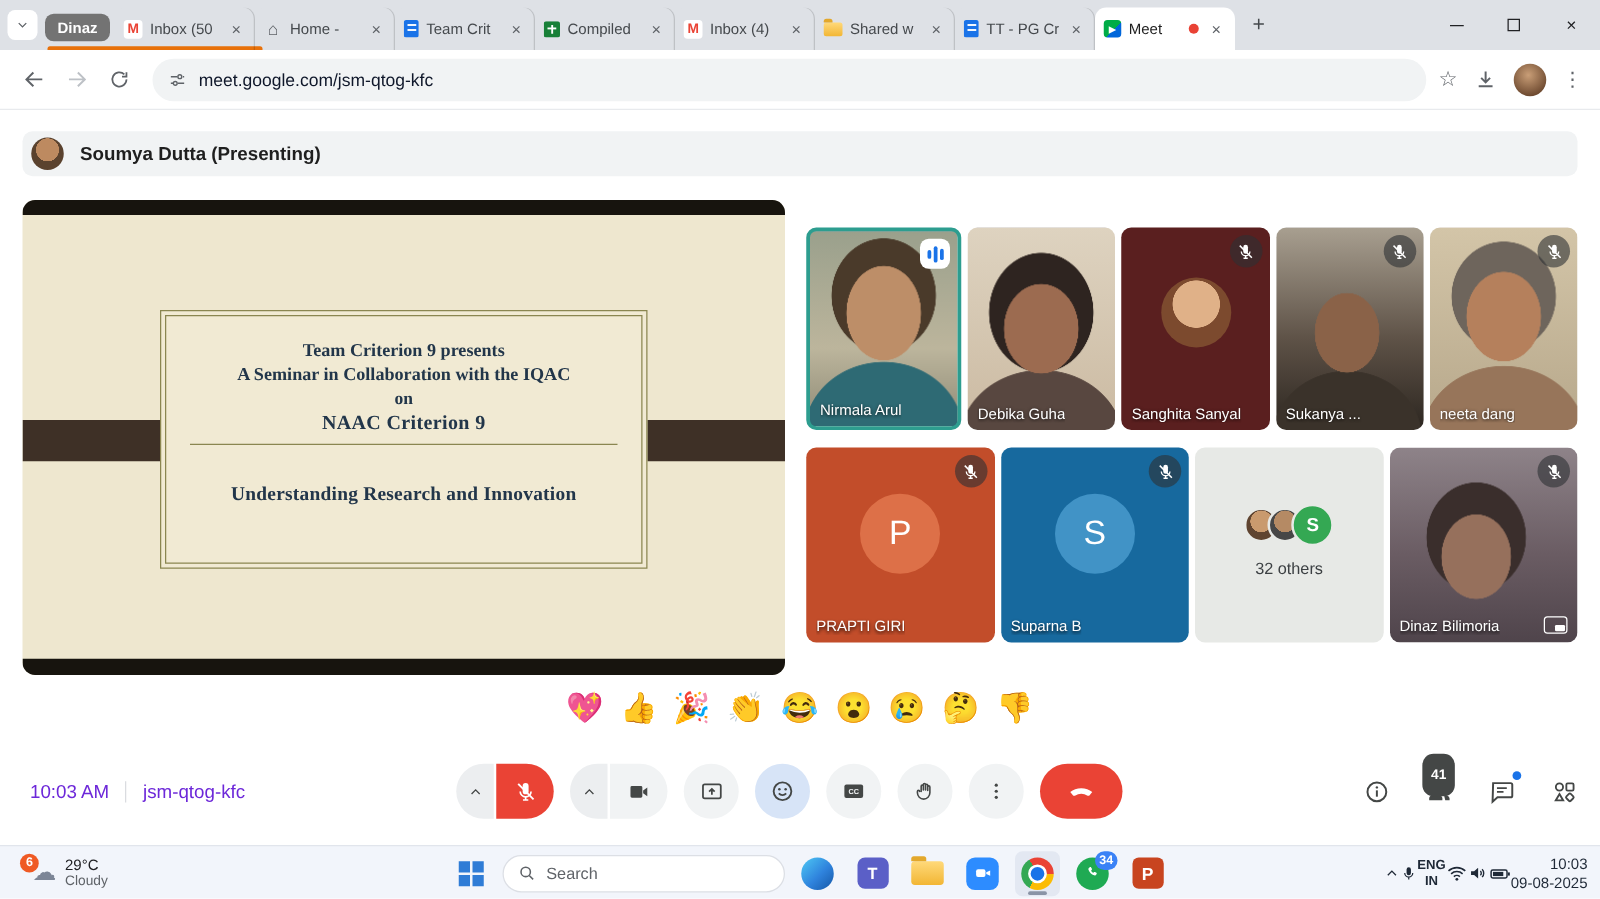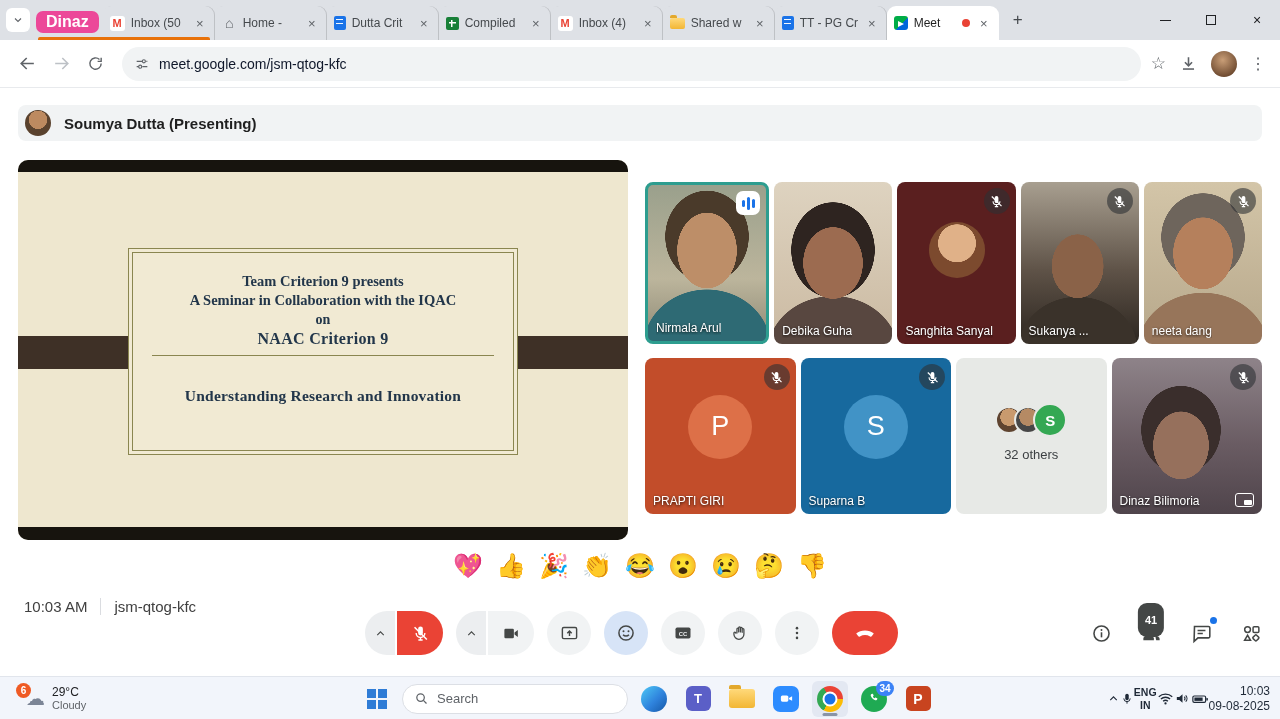--- a/index.html
+++ b/index.html
@@ -2,21 +2,21 @@
 <html><head>
 <meta charset="utf-8">
 <style>
 *{margin:0;padding:0;box-sizing:border-box}
 html,body{width:1280px;height:719px;overflow:hidden;font-family:"Liberation Sans",sans-serif;background:#fff}
 .screen{position:relative;width:1280px;height:719px}
 
 
 .tabstrip{position:absolute;top:0;left:0;right:0;height:40px;background:#dee1e6;display:flex;align-items:flex-end;padding-left:6px}
 .tabsearch{width:24px;height:24px;margin:0 6px 8px 0;background:#fff;border-radius:6px;display:flex;align-items:center;justify-content:center;color:#5f6368;flex:none}
-.chip{height:22px;margin:0 4px 7px 0;background:#ec4899;color:#fff;border-radius:7px;padding:0 10px;font-size:16px;font-weight:700;display:flex;align-items:center;flex:none}
+.chip{height:22px;margin:0 4px 7px 0;background:#737373;color:#fff;border-radius:7px;padding:0 10px;font-size:12px;font-weight:700;display:flex;align-items:center;flex:none}
 .groupbar{position:absolute;left:38px;bottom:0;width:172px;height:3px;background:#e8710a;border-radius:2px 2px 0 0}
 .tab{width:112px;height:34px;display:flex;align-items:center;gap:6px;padding:0 7px;border-radius:9px 9px 0 0;font-size:12px;color:#45494d;position:relative;flex:none}
 .tab:not(.active){box-shadow:inset -1px 0 0 rgba(0,0,0,.14)}
 .tab.active{background:#fff;color:#1f1f1f;box-shadow:none}
 .tab-label{flex:1;white-space:nowrap;overflow:hidden}
 .tclose{width:16px;height:16px;border-radius:50%;display:flex;align-items:center;justify-content:center;font-size:13px;color:#5f6368;flex:none}
 .fav{width:15px;height:15px;flex:none;display:flex;align-items:center;justify-content:center;font-size:11px}
 .fav-gmail{color:#ea4335;font-weight:700;background:#fff;border-radius:3px}
 .fav-home{color:#5f6368;font-size:14px}
 .fav-docs{width:12px;height:14px;border-radius:2px;background:repeating-linear-gradient(180deg,rgba(255,255,255,.95) 0 1.5px,transparent 1.5px 4px) 50% 55%/7px 8px no-repeat,#1a73e8}
@@ -95,21 +95,21 @@
 .others-label{position:absolute;left:0;right:0;top:57%;text-align:center;font-size:13px;color:#3c4043}
 .pipicon{position:absolute;right:8px;bottom:7px;width:19px;height:14px;border:1.6px solid #fff;border-radius:3px}
 .pipicon::after{content:"";position:absolute;right:1.5px;bottom:1.5px;width:8px;height:5px;background:#fff;border-radius:1px}
 
 
 .reactions{position:absolute;left:50%;transform:translateX(-50%);top:462px;display:flex;gap:13px;align-items:center}
 .reaction{font-size:24px;width:30px;height:32px;display:flex;align-items:center;justify-content:center}
 
 
 .ctrlbar{position:absolute;left:0;right:0;top:510px;height:70px}
-.meetinfo{position:absolute;left:24px;top:0;height:70px;display:flex;font-size:15px;color:#404040}
+.meetinfo{position:absolute;left:24px;top:0;height:70px;display:flex;align-items:center;font-size:15px;color:#6d28d9}
 .meetinfo .sep{width:1px;height:17px;background:#dadce0;margin:0 13px}
 .ctrlcenter{position:absolute;left:365px;top:13px;display:flex;align-items:center;gap:13px;color:#444746}
 .pillgroup{display:flex;align-items:center}
 .pillchev{width:30px;height:44px;background:#eceef0;border-radius:22px 0 0 22px;display:flex;align-items:center;justify-content:center;margin-right:2px}
 .rbtn{width:44px;height:44px;border-radius:50%;background:#f1f3f4;display:flex;align-items:center;justify-content:center}
 .rbtn.seg{border-radius:0 22px 22px 0;width:46px}
 .rbtn.red{background:#ea4335;color:#fff}
 .rbtn.activebg{background:#d7e4f7}
 .endcall{width:66px;height:44px;border-radius:22px;background:#ea4335;display:flex;align-items:center;justify-content:center}
 .ctrlright{position:absolute;right:16px;top:0;height:70px;display:flex;align-items:center;gap:24px;color:#444746}
@@ -167,21 +167,21 @@
       <span class="tab-label">Inbox (50</span>
       <span class="tclose">×</span>
     </div>
     <div class="tab">
       <span class="fav fav-home">⌂</span>
       <span class="tab-label">Home -</span>
       <span class="tclose">×</span>
     </div>
     <div class="tab">
       <span class="fav fav-docs"></span>
-      <span class="tab-label">Dutta Crit</span>
+      <span class="tab-label">Team Crit</span>
       <span class="tclose">×</span>
     </div>
     <div class="tab">
       <span class="fav fav-sheets"></span>
       <span class="tab-label">Compiled</span>
       <span class="tclose">×</span>
     </div>
     <div class="tab">
       <span class="fav fav-gmail">M</span>
       <span class="tab-label">Inbox (4)</span>

